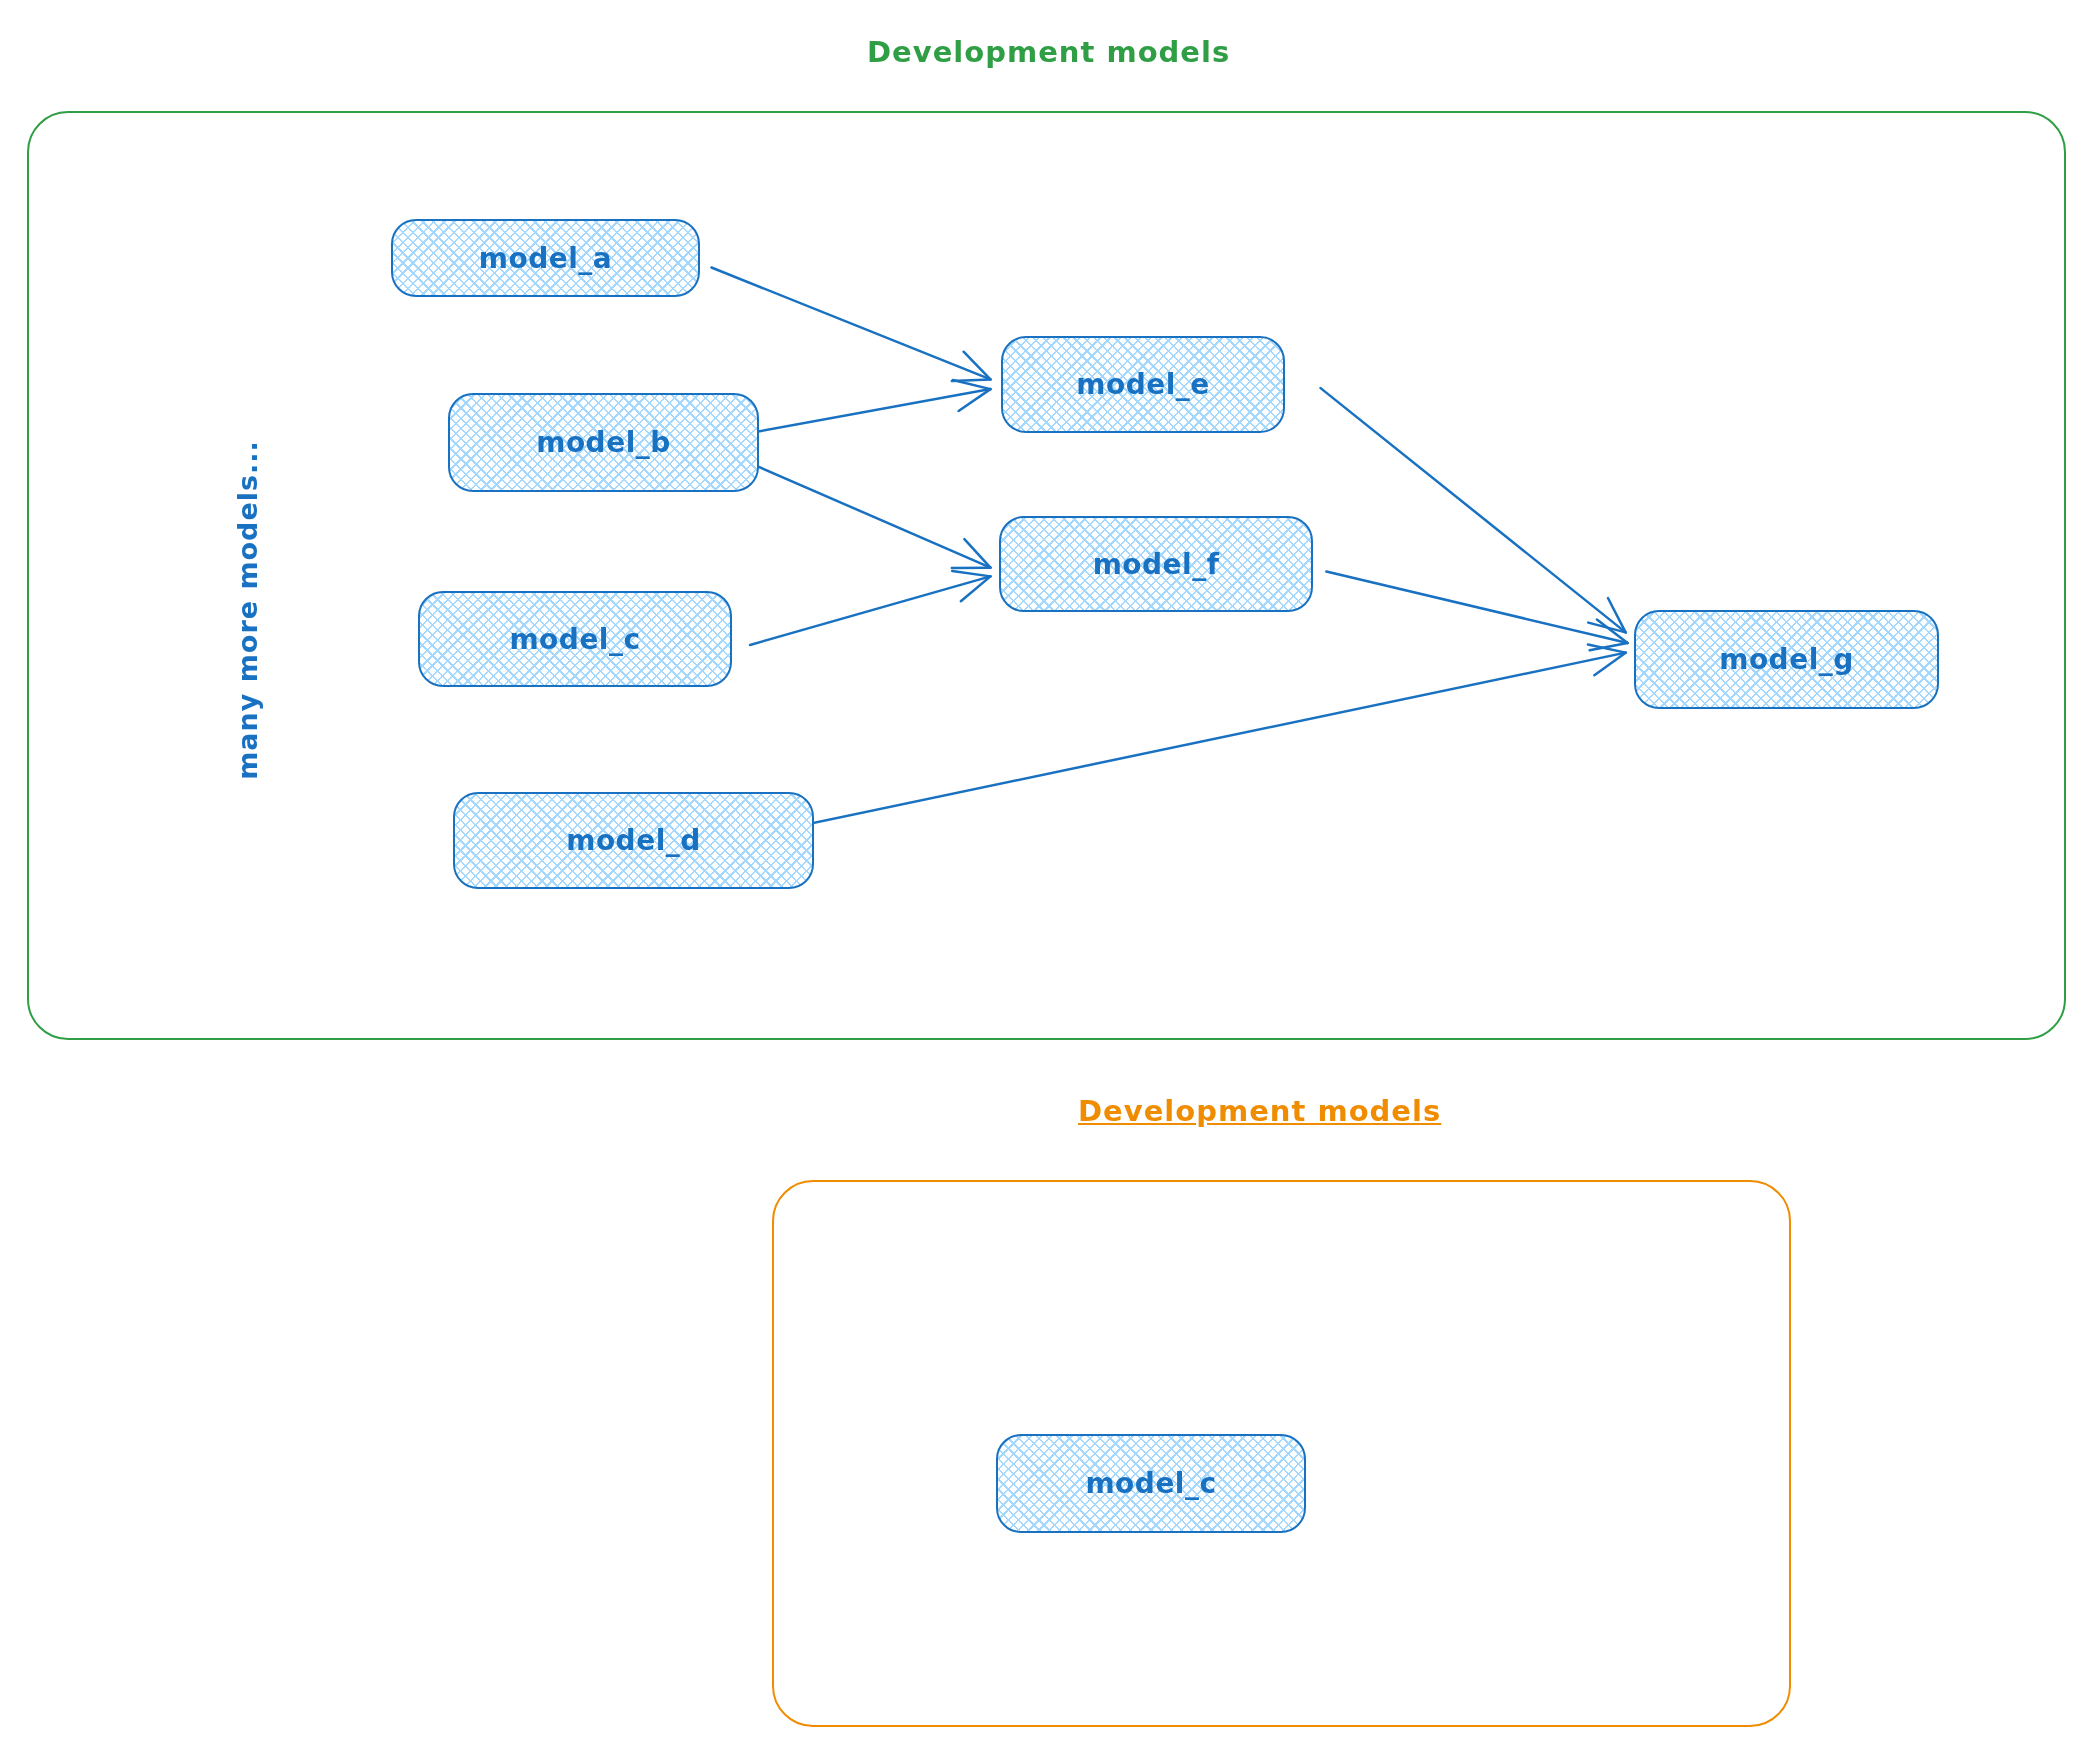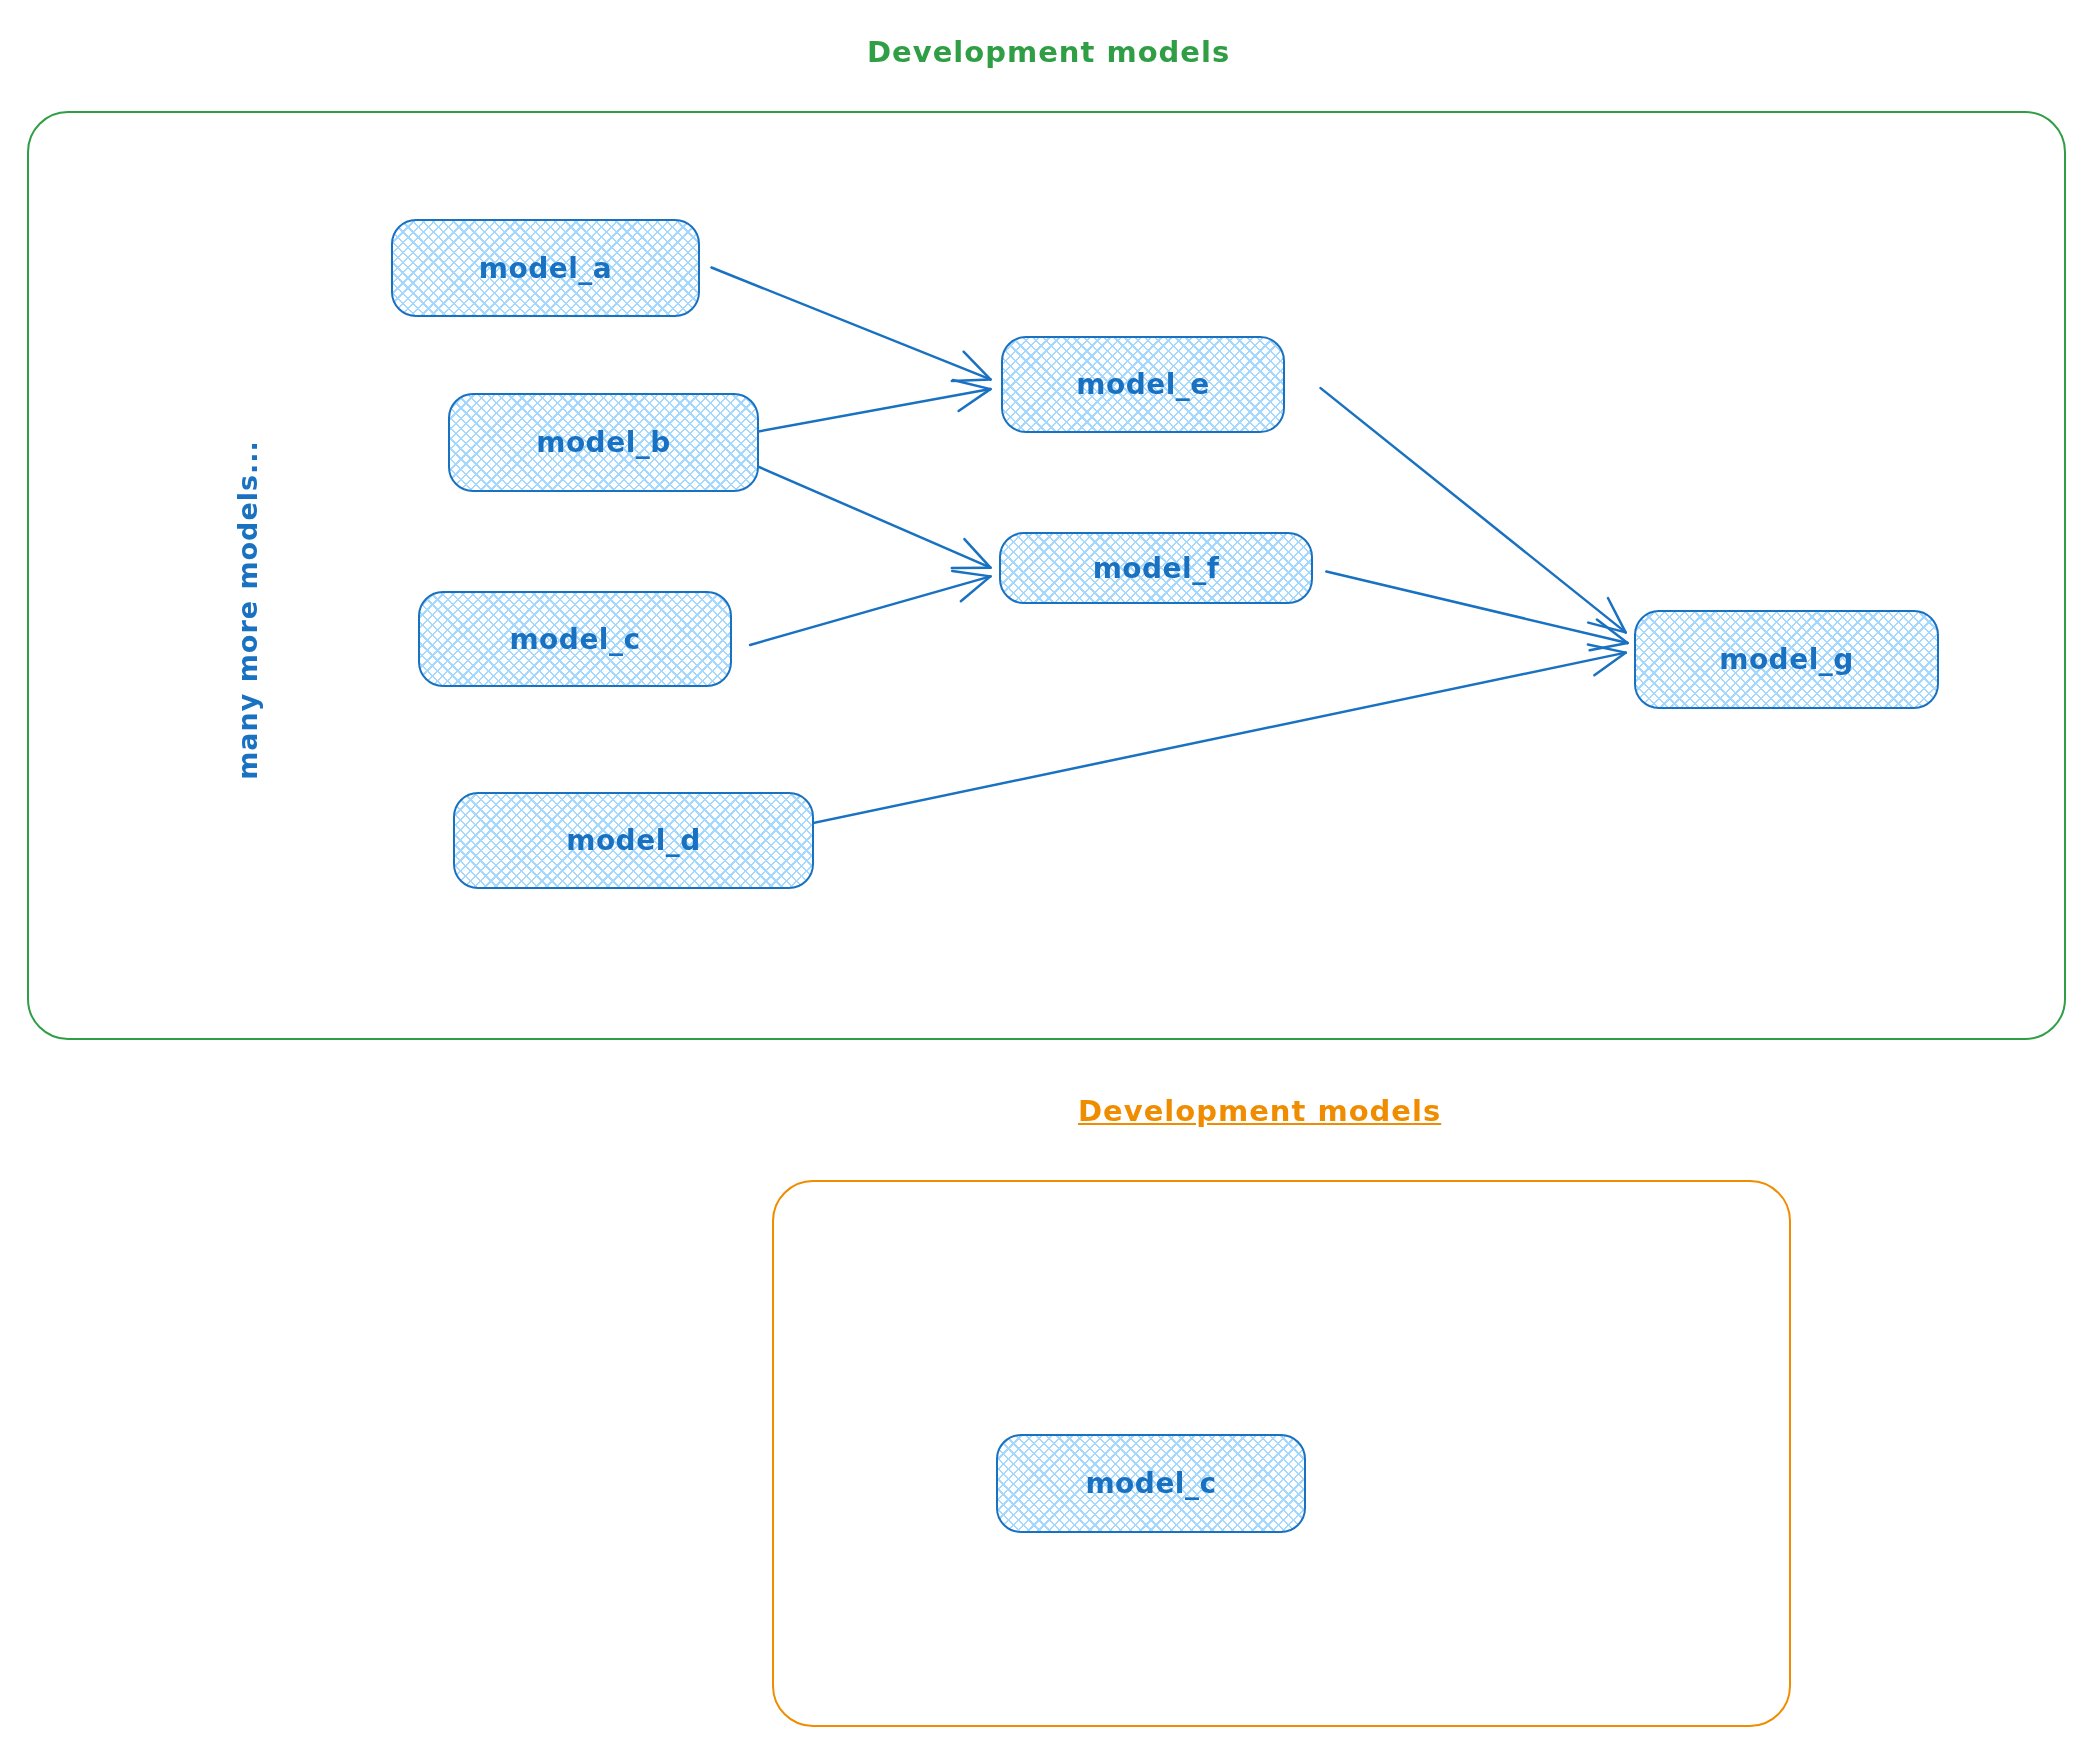--- a/index.html
+++ b/index.html
@@ -116,36 +116,36 @@
       <line x1="1686" y1="666" x2="1646.6982639237824" y2="673.4413400268595" stroke="currentColor" stroke-width="2.6" stroke-linecap="round"></line>
     </g>
     <g>
       <line x1="768" y1="868" x2="1684" y2="676" stroke="currentColor" stroke-width="2.6" stroke-linecap="round"></line>
       <line x1="1684" y1="676" x2="1644.907206594038" y2="667.5292560114965" stroke="currentColor" stroke-width="2.6" stroke-linecap="round"></line>
       <line x1="1684" y1="676" x2="1651.5993324111525" y2="699.4562729306471" stroke="currentColor" stroke-width="2.6" stroke-linecap="round"></line>
     </g>
   </svg>
 
 <div id="nodes-layer">
-    <div class="node" style="left: 391px; top: 219px; width: 309px; height: 98px;">
+    <div class="node" style="left: 391px; top: 219px; width: 309px; height: 78px;">
       <span>model_a</span>
     </div>
     <div class="node" style="left: 404px; top: 393px; width: 311px; height: 99px; margin-left: 44px;">
       <span>model_b</span>
     </div>
     <div class="node" style="left: 418px; top: 591px; width: 314px; height: 96px;">
       <span>model_c</span>
     </div>
     <div class="node" style="left: 414px; top: 792px; width: 361px; height: 97px; margin-left: 39px;">
       <span>model_d</span>
     </div>
     <div class="node" style="left: 1001px; top: 336px; width: 284px; height: 97px; text-align: right;">
       <span>model_e</span>
     </div>
-    <div class="node" style="left: 999px; top: 532px; width: 314px; height: 72px;">
+    <div class="node" style="left: 999px; top: 516px; width: 314px; height: 96px;">
       <span>model_f</span>
     </div>
     <div class="node" style="left: 1634px; top: 610px; width: 305px; height: 99px; text-align: center;">
       <span>model_g</span>
     </div>
     <div class="node" style="left: 996px; top: 1434px; width: 310px; height: 99px;">
       <span>model_c</span>
     </div>
   </div>
 

